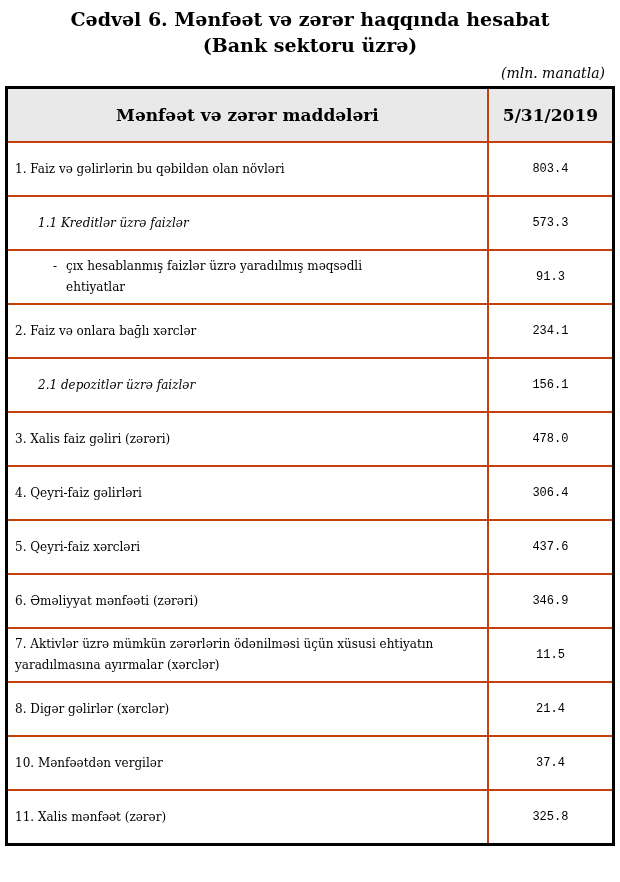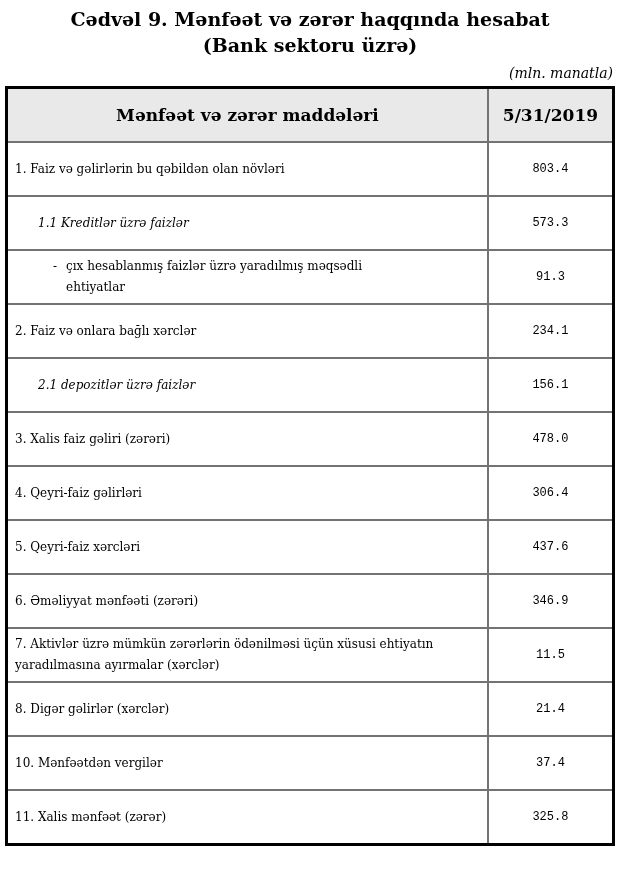--- a/index.html
+++ b/index.html
@@ -23,32 +23,32 @@
     font-weight: bold;
     font-size: 19px;
     line-height: 26px;
     margin: 0;
   }
   .units-note {
     text-align: right;
     font-style: italic;
     font-size: 14px;
     line-height: 16px;
-    margin: 7px 2px 5px 0;
+    margin: 7px 10px 5px 0;
   }
   table.pl-table {
     width: 610px;
     border-collapse: collapse;
     border: 3px solid #000000;
     table-layout: fixed;
   }
   col.c-label { width: 479px; }
   col.c-value { width: 125px; }
   th, td {
-    border: 2px solid #737373;
+    border: 2px solid #c2410c;
     vertical-align: middle;
   }
   th.hdr {
     background: #e9e9e9;
     font-weight: bold;
     font-size: 17px;
     height: 52px;
     text-align: center;
     padding: 0 4px;
   }
@@ -78,21 +78,21 @@
   }
   .dash-wrap .dash-text {
     max-width: 335px;
   }
 </style>
 </head>
 <body>
 
 <div class="page">
 
-  <div class="title-line">Cədvəl 9. Mənfəət və zərər haqqında hesabat</div>
+  <div class="title-line">Cədvəl 6. Mənfəət və zərər haqqında hesabat</div>
   <div class="title-line">(Bank sektoru üzrə)</div>
   <div class="units-note">(mln. manatla)</div>
 
   <table class="pl-table">
     <colgroup>
       <col class="c-label">
       <col class="c-value">
     </colgroup>
     <thead>
       <tr>

